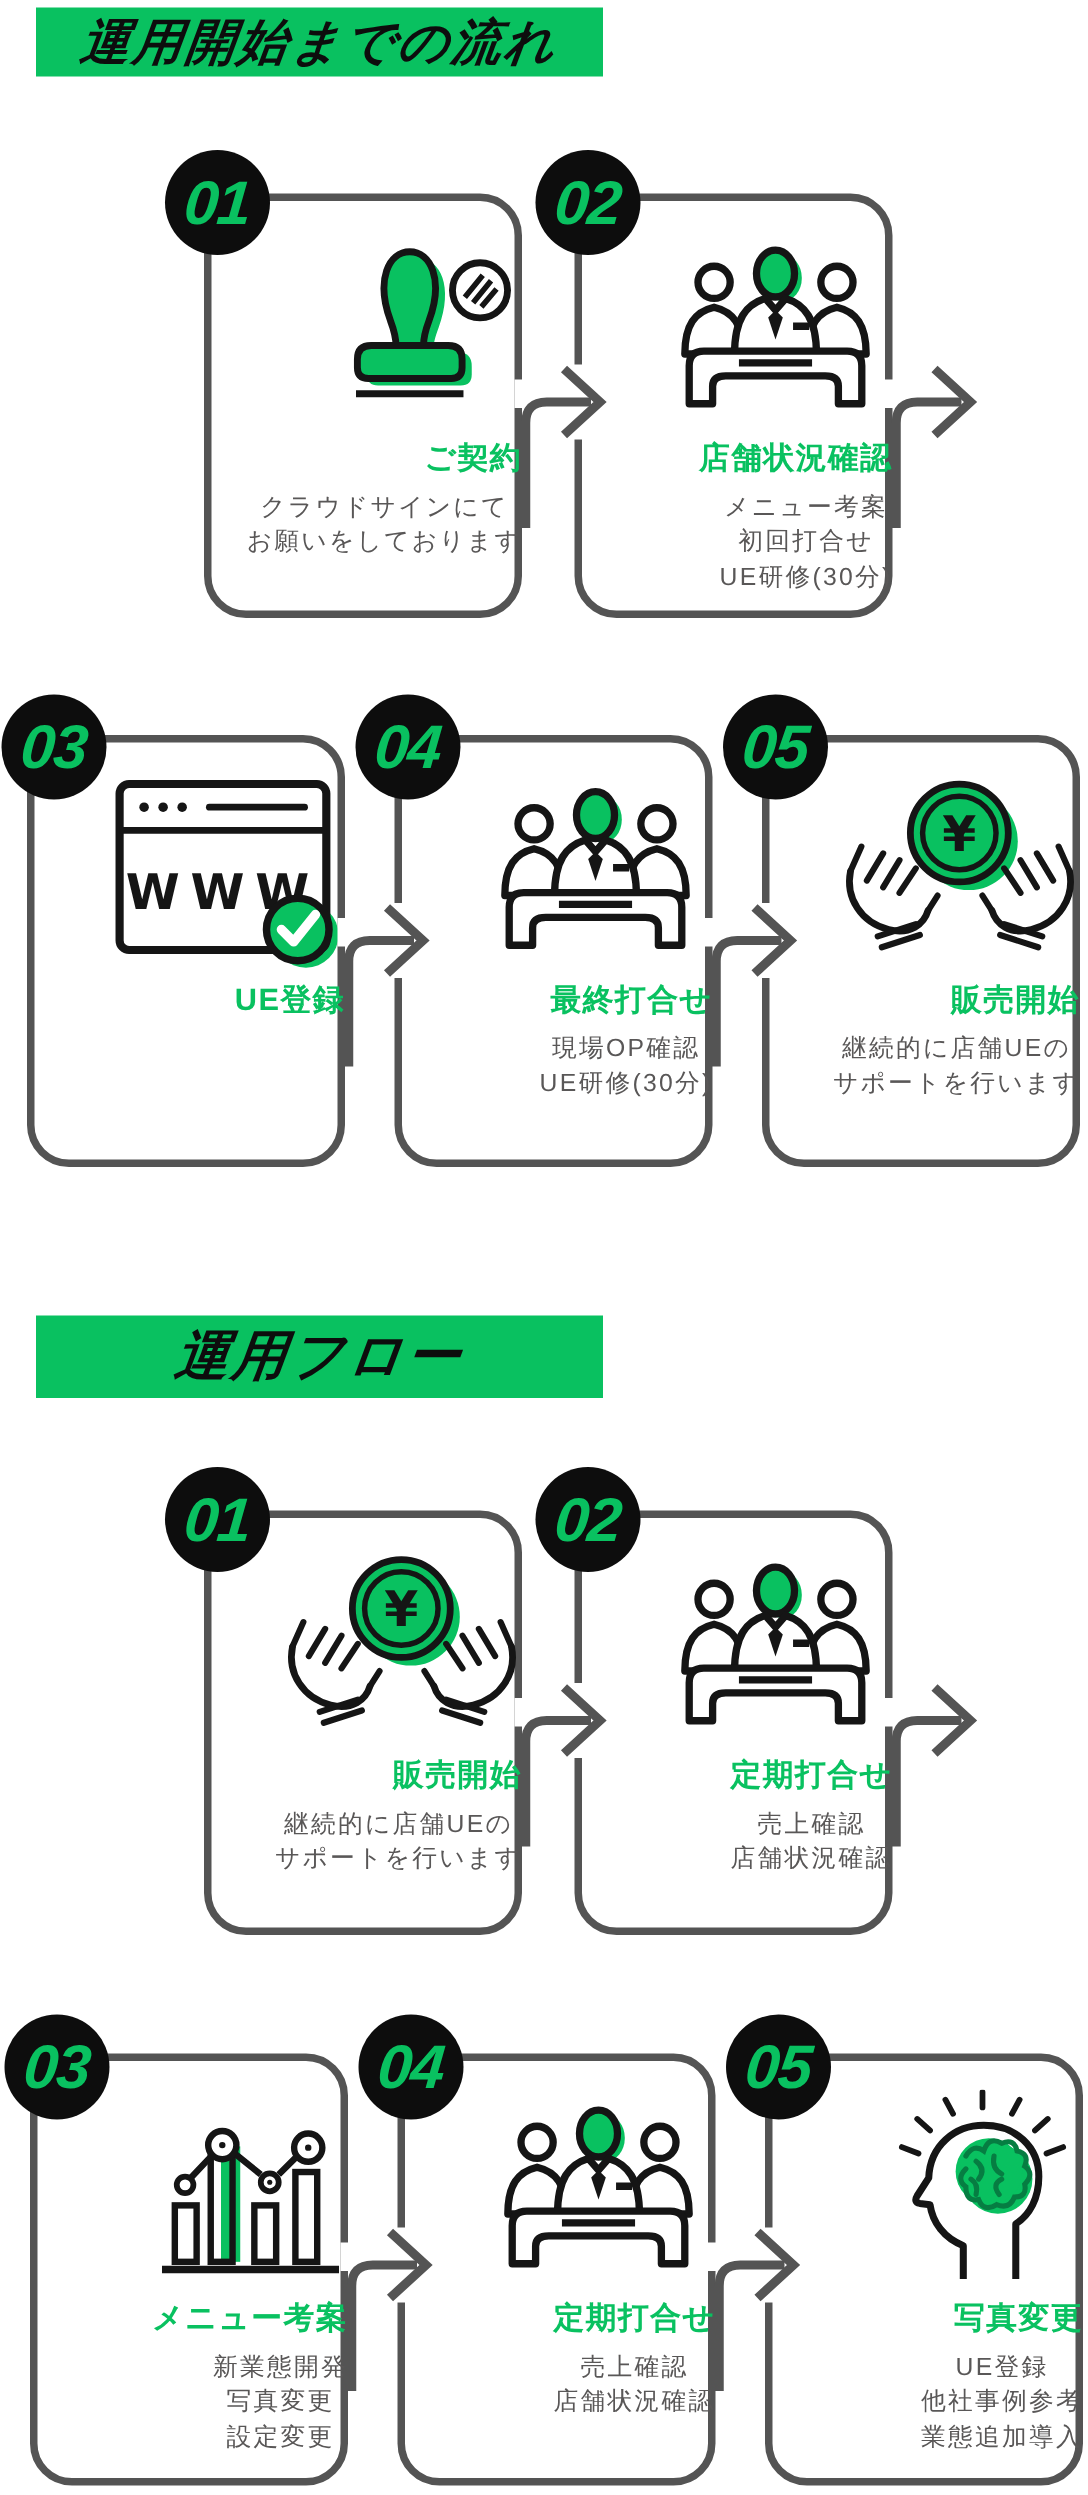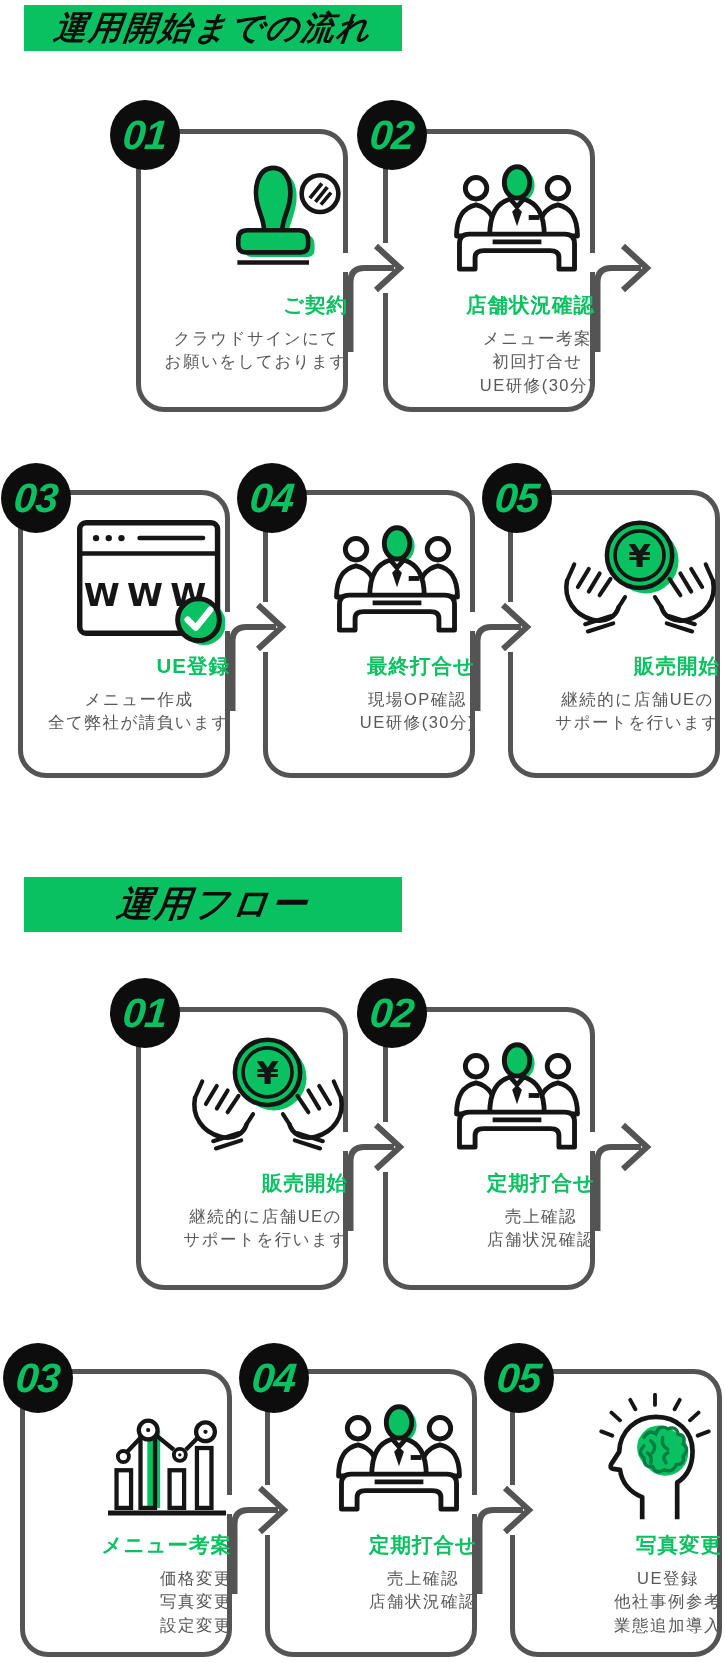--- a/index.html
+++ b/index.html
@@ -180,22 +180,20 @@
     <div class="badge" style="left:-17px;top:-27px;">
       <span class="badge-num">03</span>
     </div>
     <div class="card-body">
       <div class="icon-box">
           <svg width="160" height="136" viewBox="0 0 175 150">
             <use href="#sym-browser"></use>
           </svg>
         </div>
       <div class="card-title">UE登録</div>
-      <div class="card-desc">メニュー作成
-全て弊社が請負います</div>
     </div>
   </div>
 
   <div class="card" style="left:263px;top:490px;width:212px;height:288px;">
     <div class="card-frame"></div>
     <div class="badge" style="left:-26px;top:-27px;">
       <span class="badge-num">04</span>
     </div>
     <div class="card-body">
       <div class="icon-box">
@@ -282,21 +280,21 @@
     <div class="badge" style="left:-17px;top:-26px;">
       <span class="badge-num">03</span>
     </div>
     <div class="card-body">
       <div class="icon-box">
           <svg width="130" height="124" viewBox="0 0 150 145">
             <use href="#sym-chart"></use>
           </svg>
         </div>
       <div class="card-title">メニュー考案</div>
-      <div class="card-desc">価格変更
+      <div class="card-desc">新業態開発
 写真変更
 設定変更</div>
     </div>
   </div>
 
   <div class="card" style="left:265px;top:1369px;width:212px;height:288px;">
     <div class="card-frame"></div>
     <div class="badge" style="left:-26px;top:-26px;">
       <span class="badge-num">04</span>
     </div>

